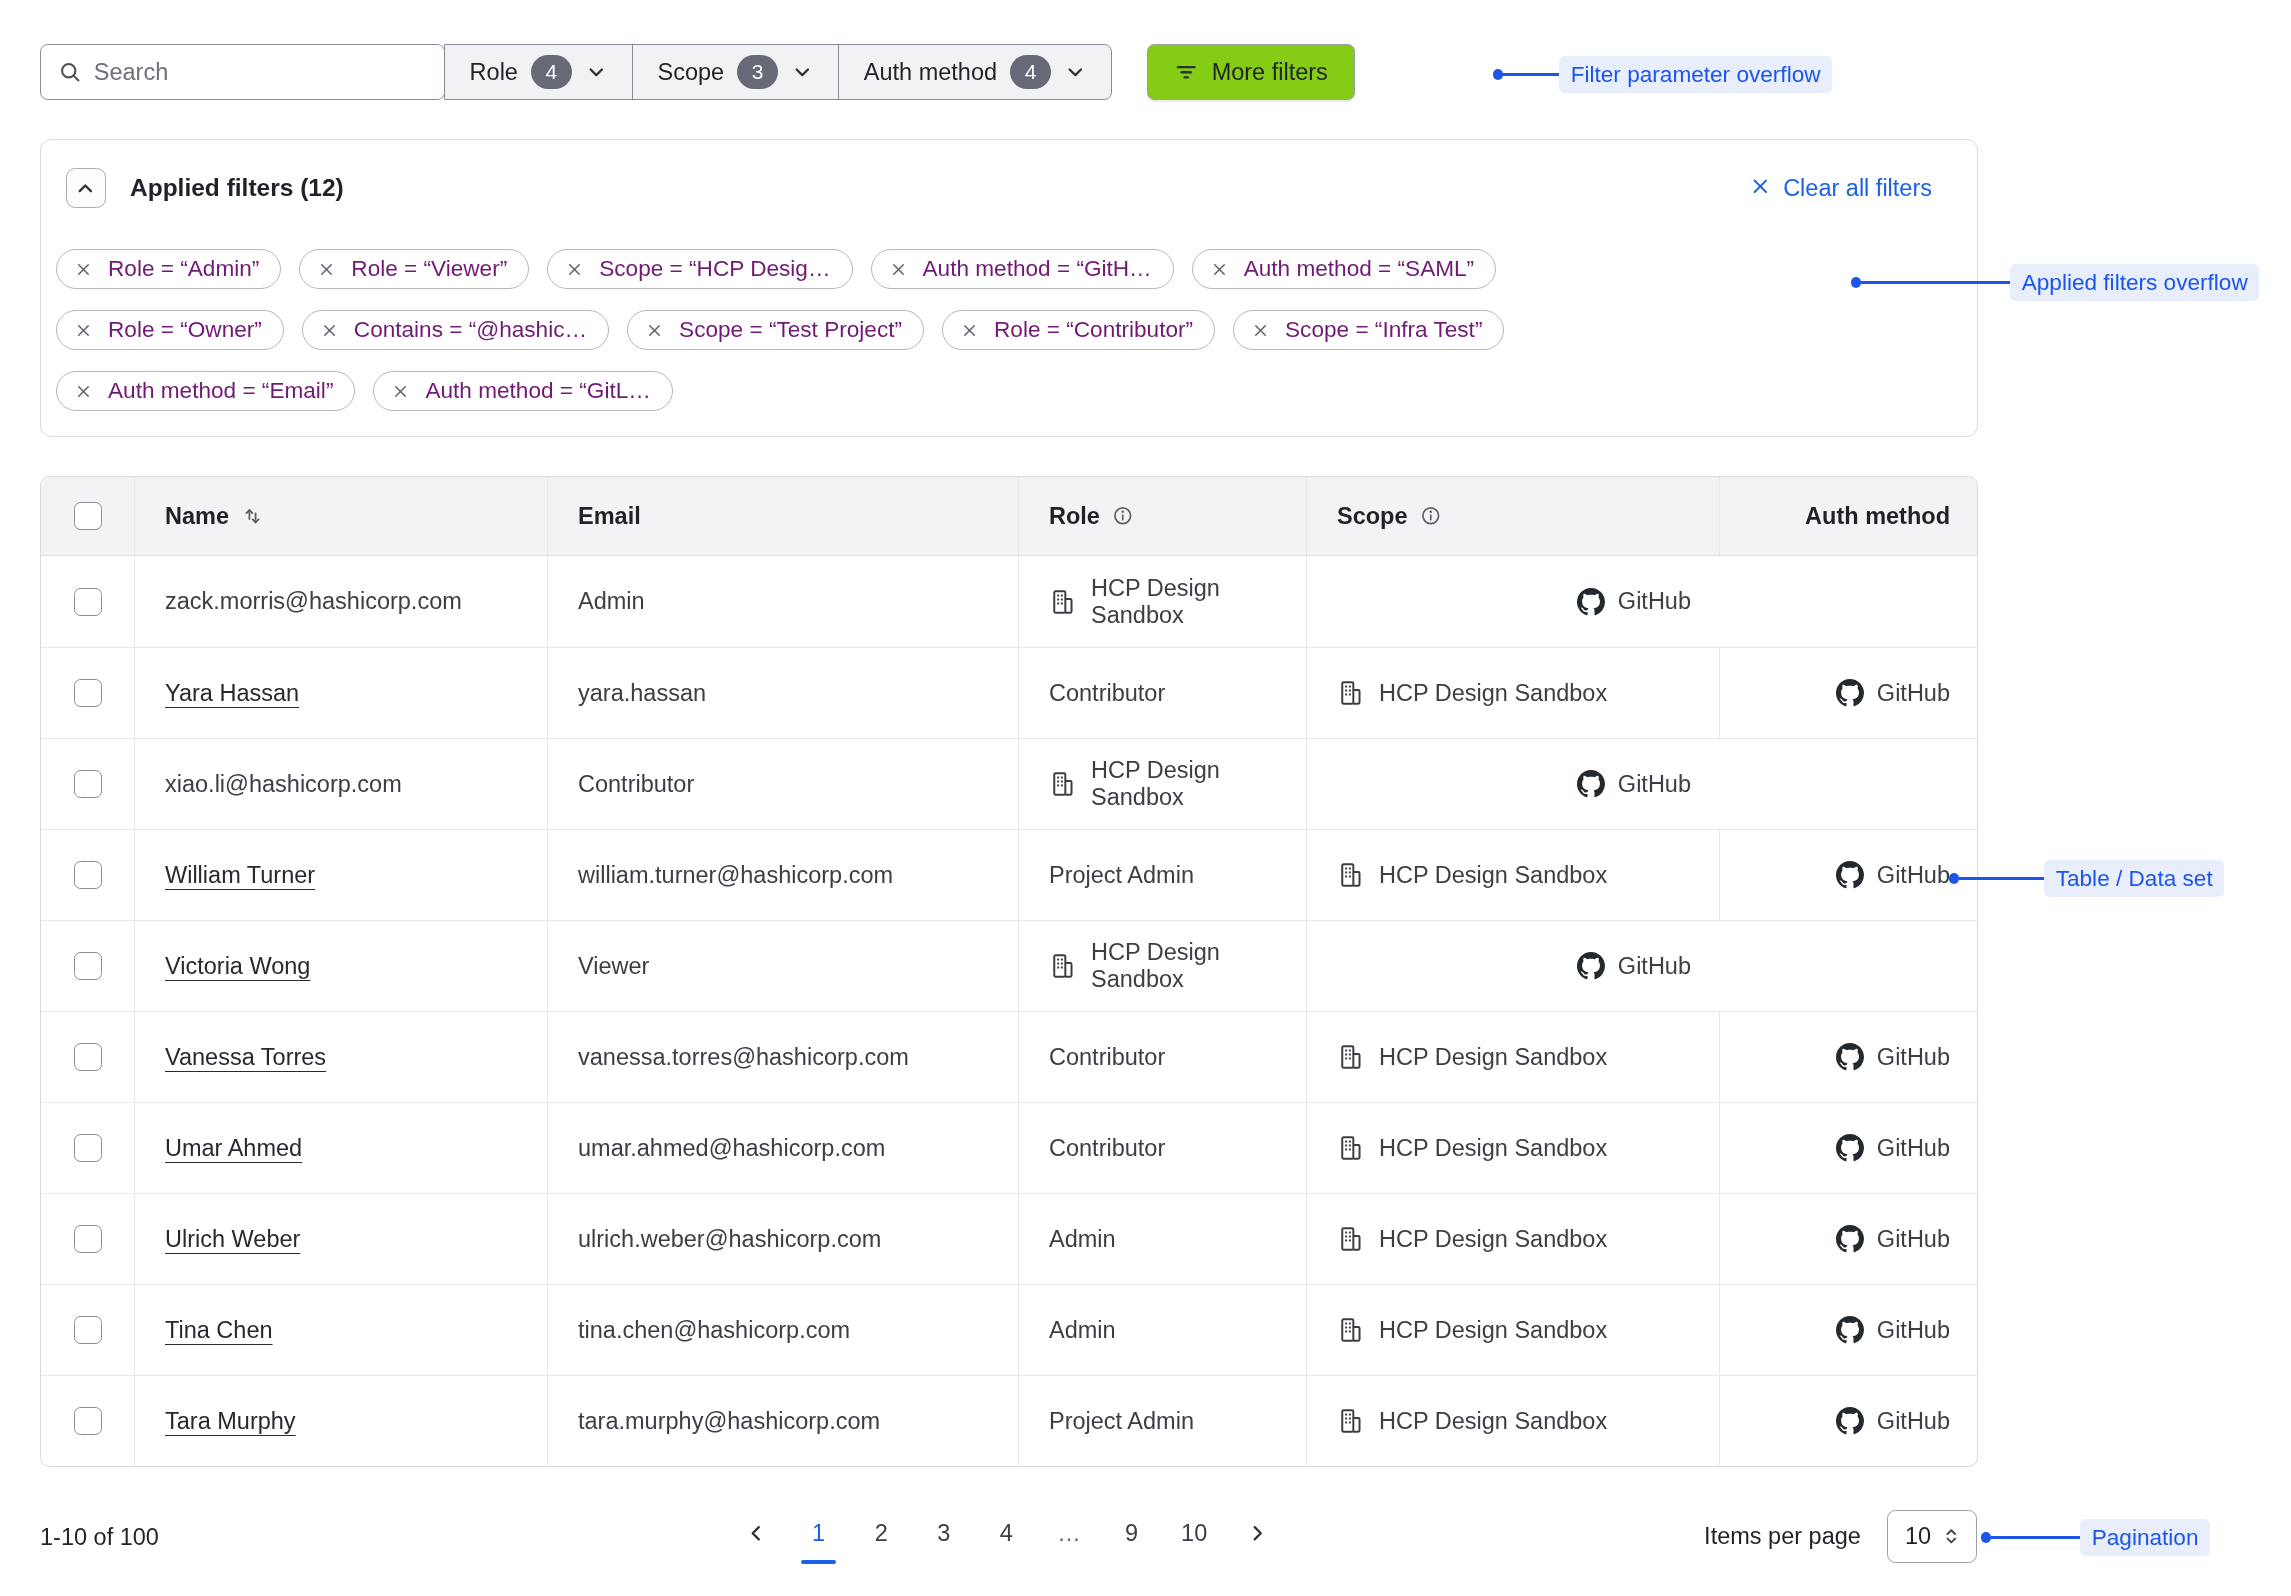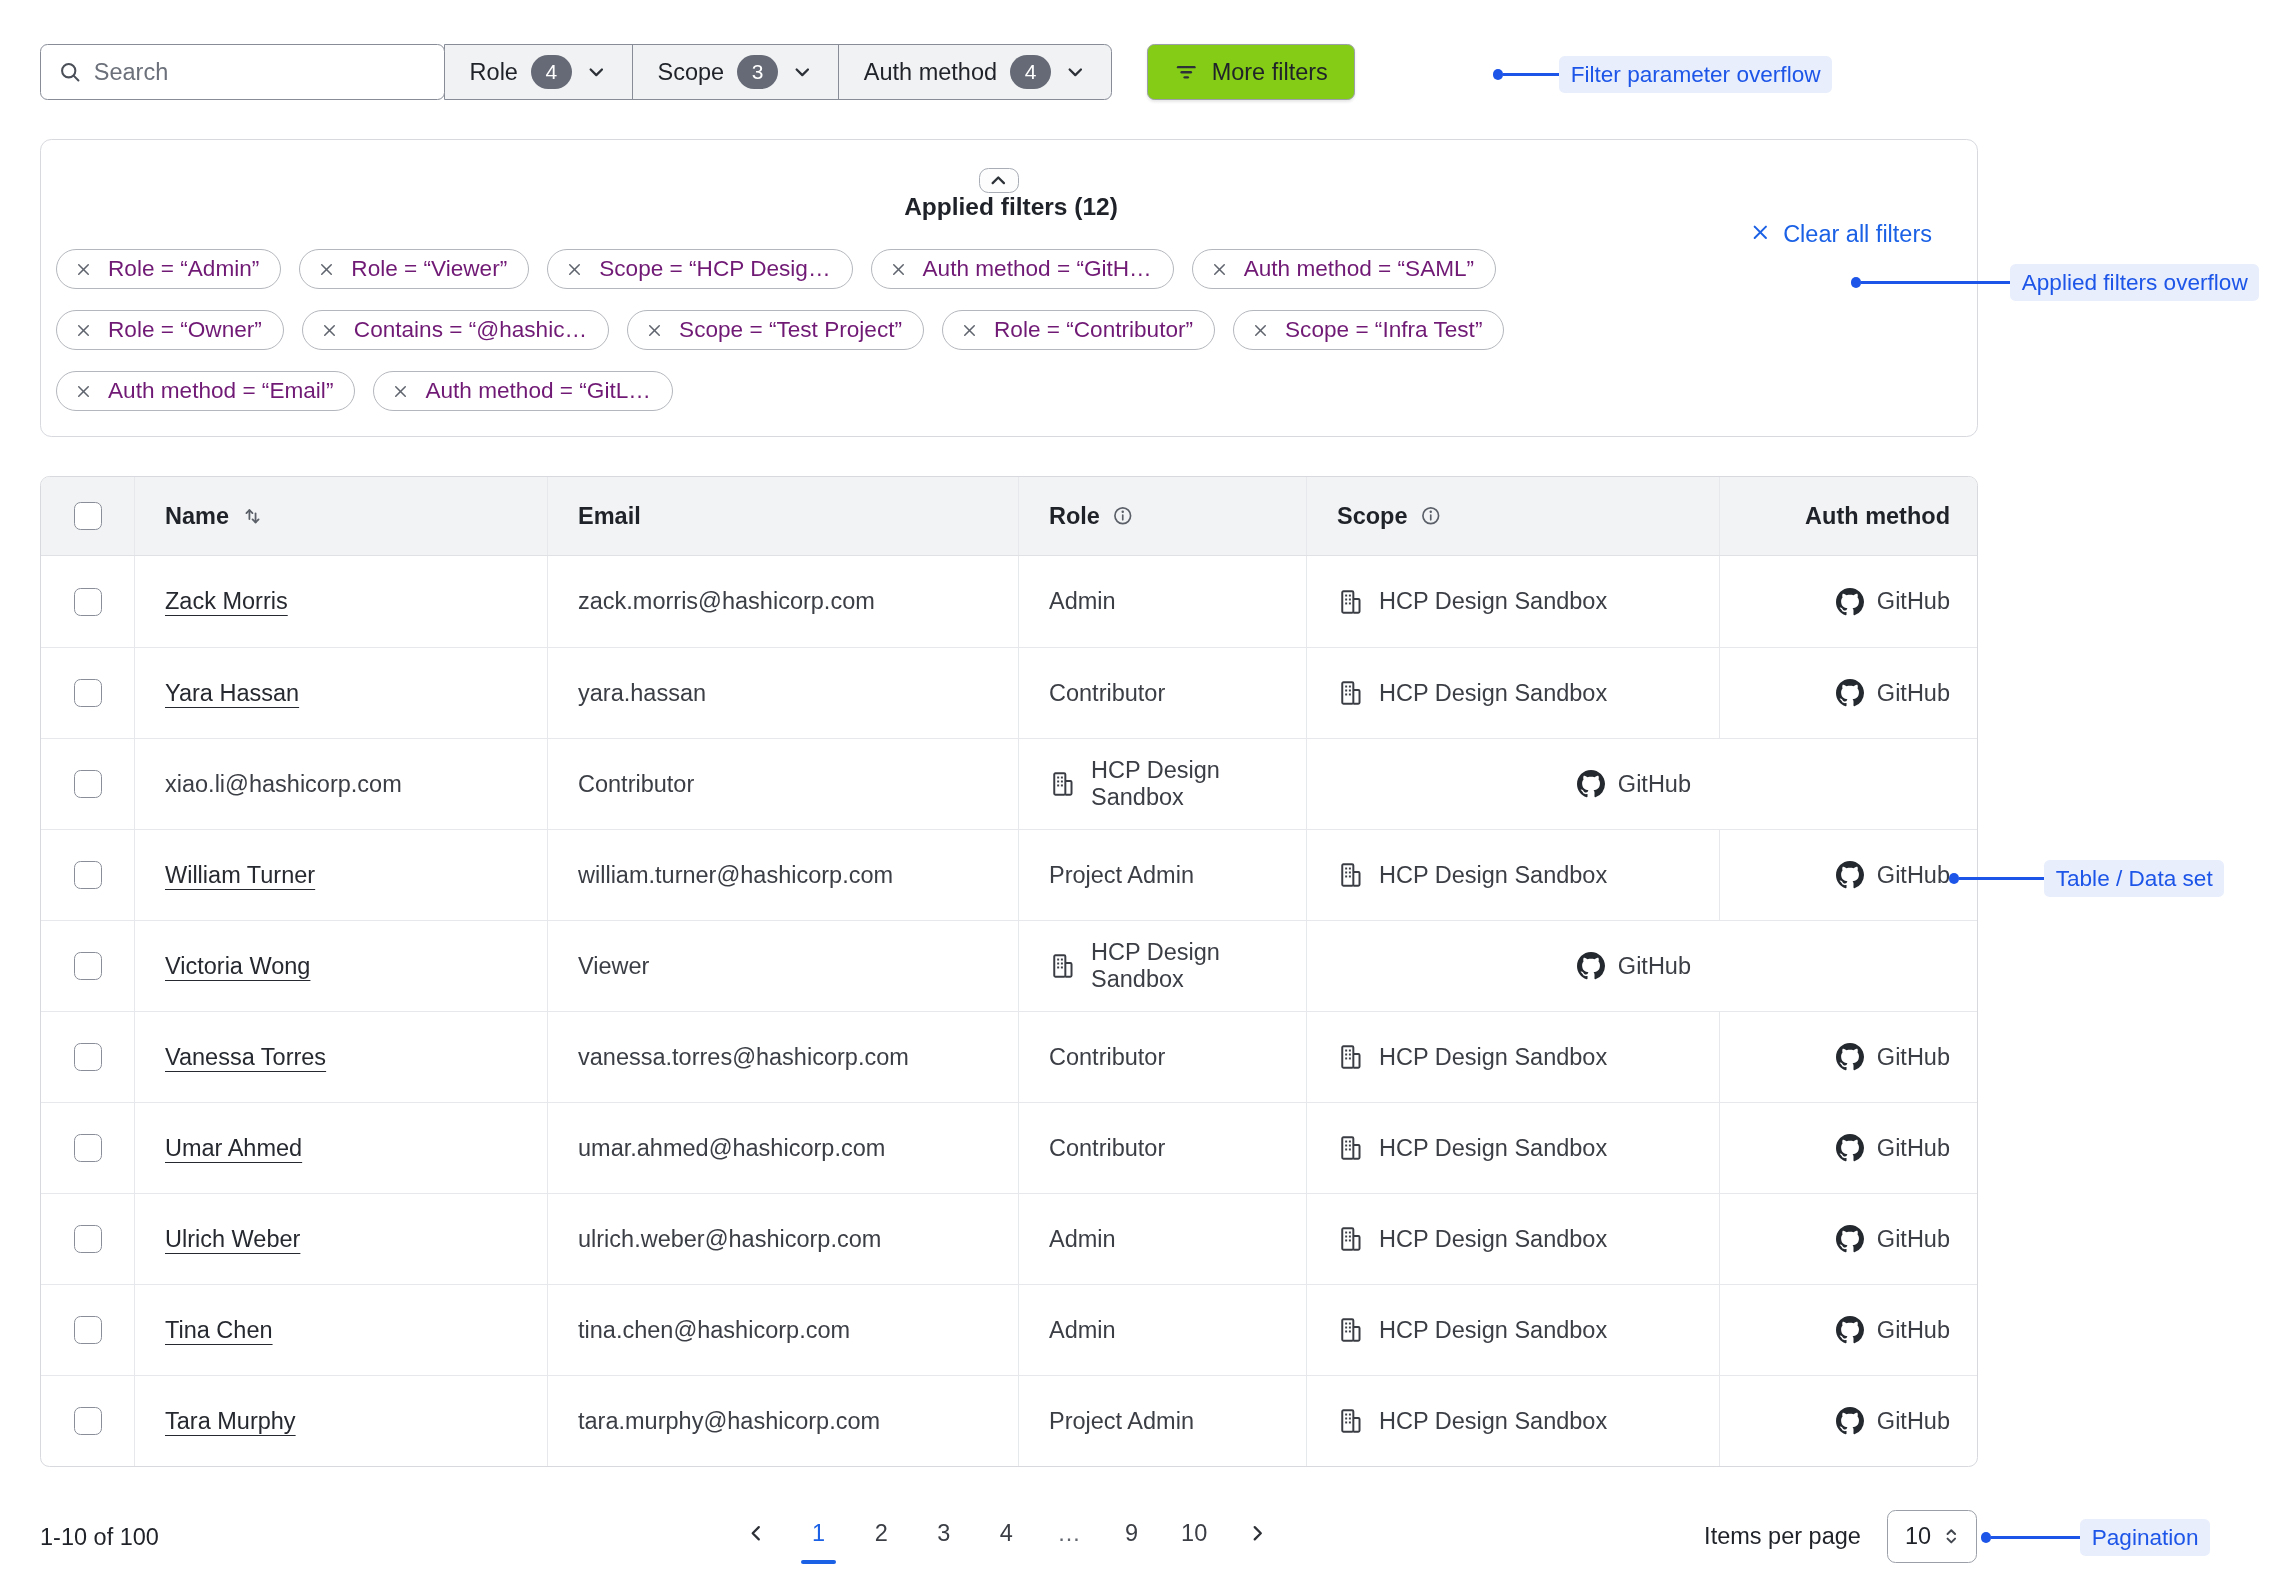--- a/index.html
+++ b/index.html
@@ -28,21 +28,21 @@
   .search-box input{border:none;outline:none;font:inherit;font-size:23.5px;color:var(--txt-body);width:100%;background:transparent;}
   .search-box input::placeholder{color:#6b707a;}
   .filter-group{display:flex;margin-left:-0.9px;border:0.9px solid var(--border-strong);border-radius:0 7.5px 7.5px 0;background:var(--seg-bg);overflow:hidden;}
   .seg{display:flex;align-items:center;gap:13px;padding:0 24.5px;background:transparent;border:none;font:inherit;font-size:23.5px;color:var(--txt-strong);cursor:pointer;}
   .seg + .seg{border-left:0.9px solid var(--border-strong);}
   .badge{display:inline-flex;align-items:center;justify-content:center;min-width:41px;height:34px;padding:0 11.3px;border-radius:19px;background:var(--badge);color:#fff;font-size:21px;}
   .more-filters{display:flex;align-items:center;gap:13px;margin-left:35px;padding:0 26px;background:#84cc16;border:0.9px solid #9ba0a8;border-radius:7.5px;font:inherit;font-size:23.5px;color:var(--txt-strong);box-shadow:0 1.9px 2.8px rgba(20,22,28,.10);cursor:pointer;}
 
   
   .filters-card{position:absolute;left:40px;top:139px;width:1938px;height:298px;border:0.9px solid var(--border-card);border-radius:11.3px;background:#fff;}
-  .filters-head{position:absolute;left:24.5px;top:28px;right:45px;height:40px;display:flex;align-items:center;flex-direction:column;}
+  .filters-head{position:absolute;left:24.5px;top:28px;right:45px;height:40px;display:flex;align-items:center;}
   .collapse-btn{width:40px;height:40px;border:0.9px solid #a9adb5;border-radius:9.4px;background:#fcfdfc;display:flex;align-items:center;justify-content:center;cursor:pointer;}
   .filters-title{margin-left:24.5px;font-size:24.5px;font-weight:700;color:var(--txt-strong);}
   .clear-all{margin-left:auto;display:flex;align-items:flex-start;gap:11.3px;color:var(--blue);font-size:23.5px;cursor:pointer;}
   .chips{position:absolute;left:15px;top:109px;right:320px;display:flex;flex-wrap:wrap;column-gap:18px;row-gap:21px;}
   .chip{display:inline-flex;align-items:center;gap:15px;height:40px;padding:0 21px 0 17px;border:1.4px solid var(--border-chip);border-radius:21px;background:#fff;font-size:22.6px;color:#701a75;cursor:pointer;white-space:nowrap;}
 
   
   .table{position:absolute;left:40px;top:476px;width:1938px;border:0.9px solid var(--border-card);border-radius:9.4px;overflow:hidden;background:#fff;}
   .tr{display:grid;grid-template-columns:93px 413px 471px 288px 413px 259px;}
   .thead{height:79px;background:var(--head-bg);border-bottom:0.9px solid #dfe1e5;}
@@ -317,23 +317,20 @@
         </span>
       </div>
       <div class="th right">
           <span>Auth method</span>
         </div>
     </div>
     <div id="table-body">
   <div class="tr row">
     <div class="td center">
             <span class="checkbox"></span>
-          </div>
-    <div class="td">
-            <span class="name-link">Zack Morris</span>
           </div>
     <div class="td">
             <span>zack.morris@hashicorp.com</span>
           </div>
     <div class="td">
             <span>Admin</span>
           </div>
     <div class="td scope-cell">
       <span class="icon">
         <svg width="28" height="28" viewBox="0 0 24 24" fill="none" stroke="#3a3d44" stroke-width="1.7" stroke-linejoin="round">

